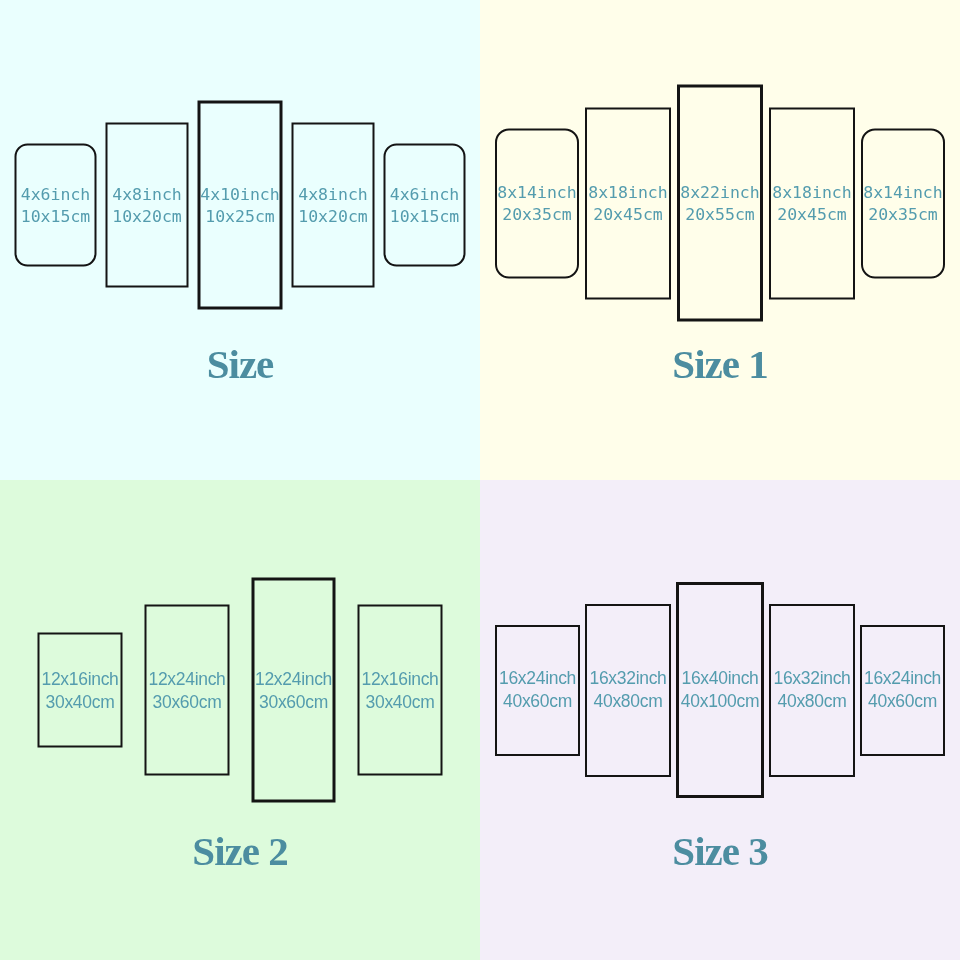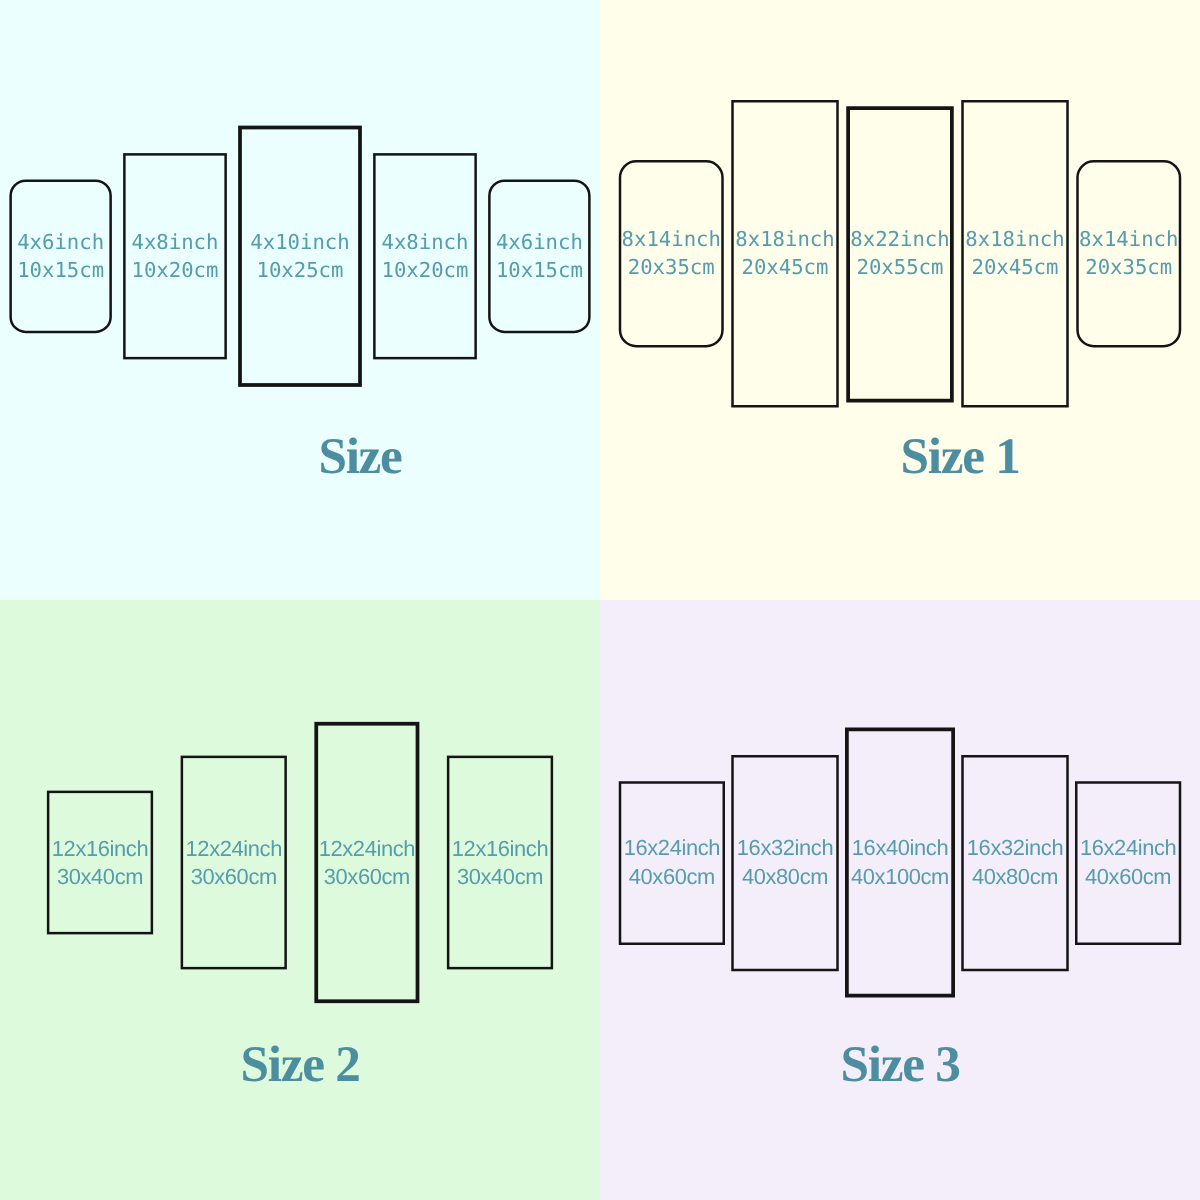--- a/index.html
+++ b/index.html
@@ -25,26 +25,26 @@
     border:2px solid var(--panel-border);
     display:flex;flex-direction:column;align-items:center;justify-content:center;
     background:transparent;
   }
   .dim{white-space:nowrap;color:var(--panel-text);text-align:center;}
 
   
   .q0 .panels{top:205px;gap:9px;}
   .q0 .panel:nth-child(1),.q0 .panel:nth-child(5){width:82px;height:123px;border-radius:13px;}
   .q0 .panel:nth-child(2),.q0 .panel:nth-child(4){width:83px;height:165px;}
-  .q0 .panel:nth-child(3){width:99px;height:209px;border-width:3px;}
+  .q0 .panel:nth-child(3){width:85px;height:209px;border-width:3px;}
 
   
   .q1 .panels{top:203px;gap:6px;}
   .q1 .panel:nth-child(1),.q1 .panel:nth-child(5){width:84px;height:150px;border-radius:14px;}
-  .q1 .panel:nth-child(2),.q1 .panel:nth-child(4){width:86px;height:246px;}
+  .q1 .panel:nth-child(2),.q1 .panel:nth-child(4){width:86px;height:192px;}
   .q1 .panel:nth-child(3){width:86px;height:237px;border-width:3px;}
 
   
   .q2 .panels{top:210px;gap:22px;}
   .q2 .panel:nth-child(1),.q2 .panel:nth-child(5){width:85px;height:115px;}
   .q2 .panel:nth-child(2),.q2 .panel:nth-child(4){width:85px;height:171px;}
   .q2 .panel:nth-child(3){width:84px;height:225px;border-width:3px;}
 
   
   .q3 .panels{top:210px;gap:5px;}
@@ -56,21 +56,21 @@
   .q0 .dim,.q1 .dim{font-family:"DejaVu Sans Mono",monospace;font-size:16.5px;line-height:22px;}
   .q2 .dim,.q3 .dim{font-family:"Liberation Sans",sans-serif;font-size:17.5px;line-height:23px;letter-spacing:-0.3px;}
 
   .title{
     position:absolute;left:0;width:100%;margin:0;
     text-align:center;
     font-family:"Liberation Serif",serif;font-weight:700;
     font-size:41px;line-height:1;
     color:var(--title-text);letter-spacing:-1px;
   }
-  .q0 .title,.q1 .title{top:344px;padding-left:48px;}
+  .q0 .title,.q1 .title{top:344px;}
   .q2 .title,.q3 .title{top:351px;}
 </style>
 </head>
 <body>
 
 <div class="sheet">
 
   <section class="quad q0" style="background-color: rgb(234, 255, 254);">
     <div class="panels">
       <div class="panel">

